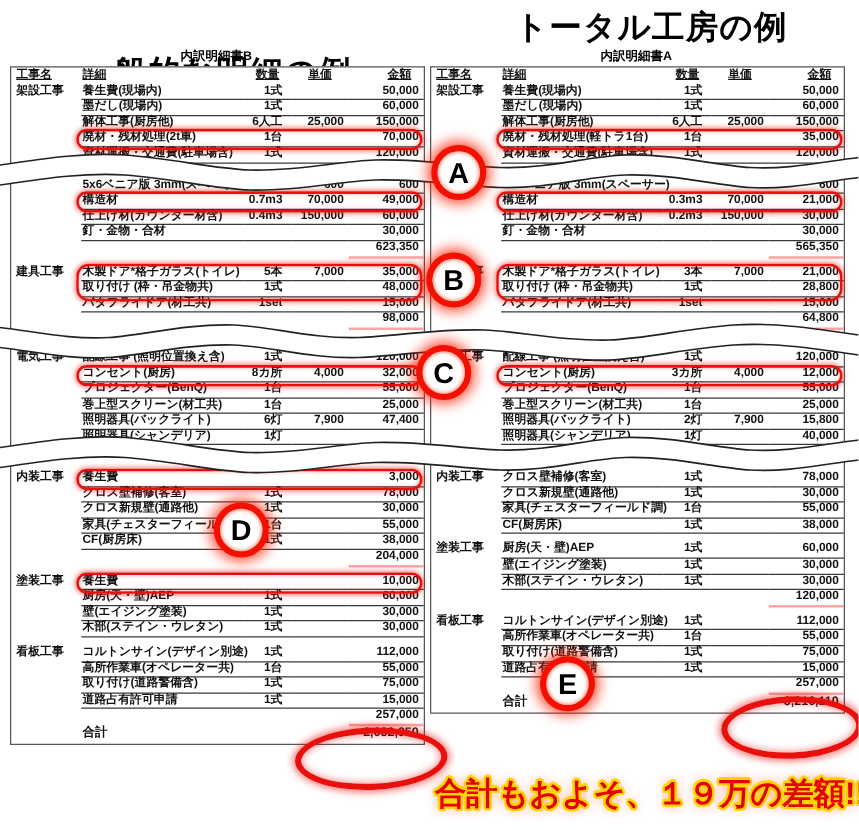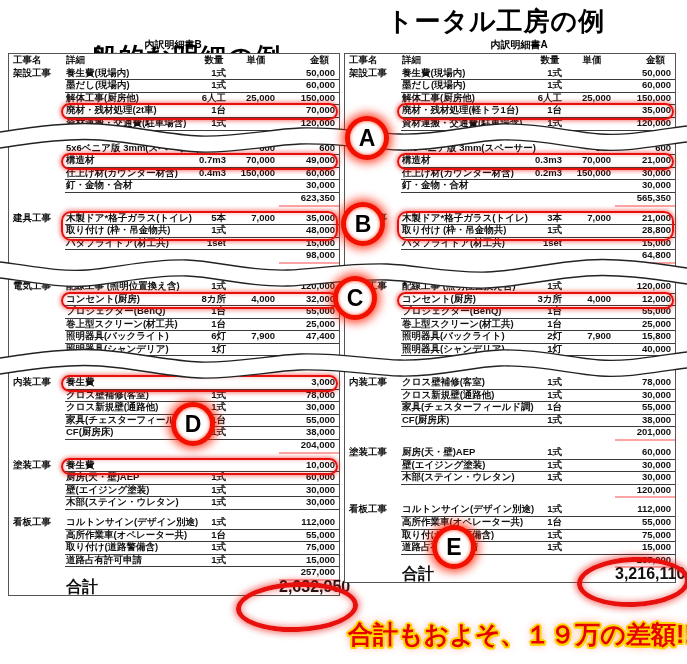--- a/index.html
+++ b/index.html
@@ -5,50 +5,50 @@
   html,body{margin:0;padding:0;background:#ffffff;}
   .canvas{
     position:relative;width:687px;height:664px;background:#ffffff;overflow:hidden;
     font-family:"Liberation Sans","DejaVu Sans",sans-serif;color:#111;
   }
   .main-title{
     position:absolute;top:4px;height:34px;line-height:34px;text-align:center;
     font-size:26px;font-weight:700;letter-spacing:1px;color:#000;white-space:nowrap;
   }
   .title-left{left:8px;width:330px;margin-top:36px;}
-  .title-right{left:331px;width:330px;}
+  .title-right{left:356px;width:330px;}
   .doc-caption{
     position:absolute;top:38px;width:330px;text-align:center;
     font-size:10px;font-weight:700;color:#000;
   }
-  .caption-left{left:8px;} .caption-right{left:354px;}
+  .caption-left{left:8px;} .caption-right{left:344px;}
   .sheet{
     position:absolute;top:53px;width:330px;border:1px solid #555;background:#fff;
     font-size:9.5px;font-weight:700;line-height:12.6px;
   }
   .sheet-left{left:8px;} .sheet-right{left:344px;}
   .row{
     display:grid;grid-template-columns:56px minmax(0,1fr) 38px 46px 60px;
     height:12.6px;position:relative;white-space:nowrap;
   }
   .row .c{overflow:visible;}
   .c-name{padding-left:4px;}
   .c-detail{padding-left:1px;}
   .c-qty{text-align:right;padding-right:7px;}
   .c-unit{text-align:right;padding-right:4px;}
   .c-amt{text-align:right;padding-right:4px;}
   .item-row .c-detail,.item-row .c-qty,.item-row .c-unit,.item-row .c-amt{
     border-bottom:1px solid #3a3a3a;
   }
-  .header-row .c{border-bottom:none;}
+  .header-row .c{border-bottom:none;text-decoration:underline;}
   .header-row .c-qty,.header-row .c-unit{text-align:center;padding-right:0;}
   .header-row .c-amt{text-align:right;padding-right:10px;}
   .subtotal-row .c-amt{border-bottom:2px solid #fca5a5;}
   .spacer{position:relative;}
-  .total-row{height:16px;line-height:16px;font-size:16px;}
+  .total-row{height:16px;line-height:16px;font-size:10px;}
   .total-row .c-detail{font-weight:700;}
   
   .hl{
     position:absolute;left:52px;right:1px;top:-1px;height:13px;
     border:2px solid #e8100c;border-radius:10px;pointer-events:none;z-index:6;
     box-shadow:0 0 4px 1px rgba(232,16,12,.55), inset 0 0 4px rgba(232,16,12,.35);
   }
   .hl-pair{height:26px;}
   
   .wave{position:absolute;left:0;width:687px;height:40px;z-index:20;pointer-events:none;}
@@ -554,27 +554,20 @@
         <div class="c c-qty">1台</div>
         <div class="c c-unit"></div>
         <div class="c c-amt">55,000</div>
       </div>
       <div class="row item-row">
         <div class="c c-name"></div>
         <div class="c c-detail">CF(厨房床)</div>
         <div class="c c-qty">1式</div>
         <div class="c c-unit"></div>
         <div class="c c-amt">38,000</div>
-      </div>
-      <div class="row subtotal-row">
-        <div class="c c-name"></div>
-        <div class="c c-detail"></div>
-        <div class="c c-qty"></div>
-        <div class="c c-unit"></div>
-        <div class="c c-amt">201,000</div>
       </div>
       <div class="spacer" style="height: 7px;"></div>
       <div class="row item-row">
         <div class="c c-name">塗装工事</div>
         <div class="c c-detail">厨房(天・壁)AEP</div>
         <div class="c c-qty">1式</div>
         <div class="c c-unit"></div>
         <div class="c c-amt">60,000</div>
       </div>
       <div class="row item-row">

